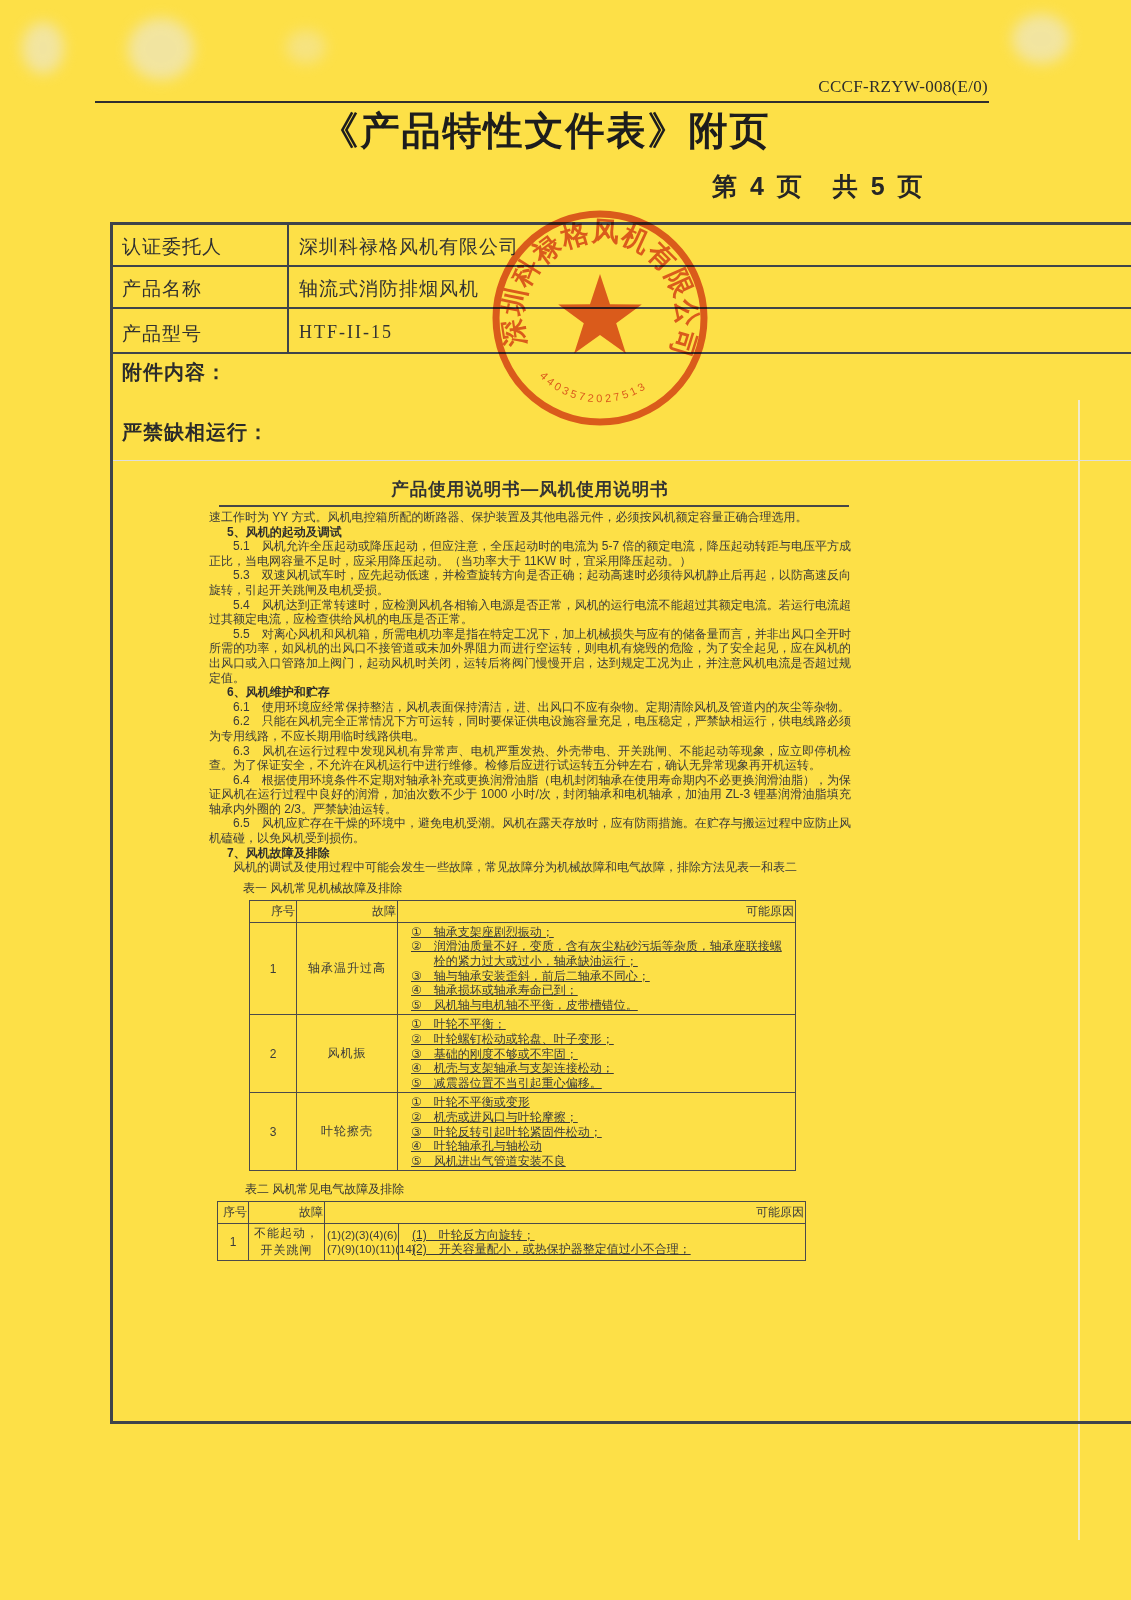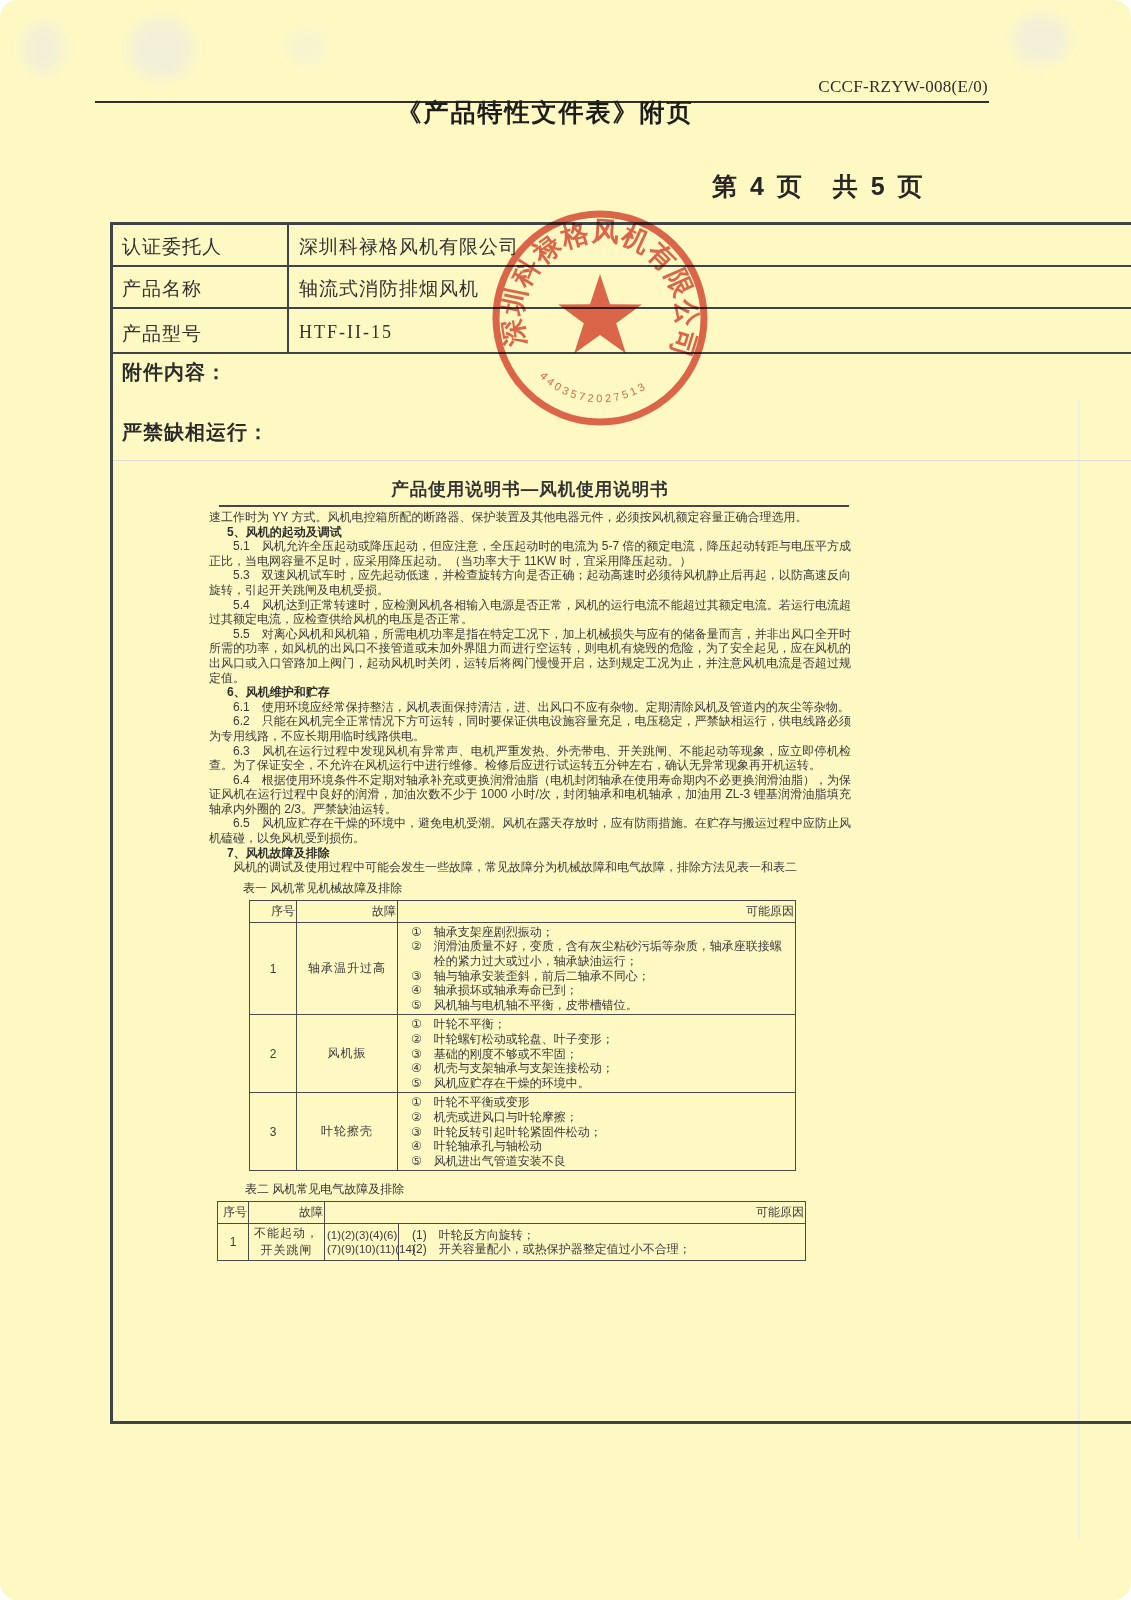--- a/index.html
+++ b/index.html
@@ -1,39 +1,38 @@
 <!DOCTYPE html>
 <html><head>
 <meta charset="utf-8">
 <style>
   html,body{margin:0;padding:0;background:#ffffff;}
   .page{
     position:relative;width:1131px;height:1600px;margin:0 auto;
-    background:#fef9c3;overflow:hidden;
+    background:#fde047;overflow:hidden;
     font-family:"Liberation Sans","DejaVu Sans",sans-serif;
     color:#3a3a3a;
-    border-radius:18px;
   }
   
   .smudge{position:absolute;border-radius:50%;background:#e9e9e9;filter:blur(7px);opacity:.55;}
   .sm1{left:22px;top:22px;width:42px;height:52px;}
   .sm2{left:128px;top:18px;width:66px;height:62px;}
   .sm3{left:1012px;top:14px;width:58px;height:50px;}
   .sm4{left:286px;top:30px;width:40px;height:34px;opacity:.35;}
   .edge-streak{position:absolute;left:1078px;top:400px;width:2px;height:1140px;background:#ececec;opacity:.8;}
 
   .doc-code{
     position:absolute;top:77px;right:143px;
     font-family:"Liberation Serif","DejaVu Serif",serif;
     font-size:17px;color:#2c2c2c;letter-spacing:.3px;
   }
   .header-rule{position:absolute;top:101px;left:95px;width:894px;height:2px;background:#2f2f2f;}
   .doc-title{
-    position:absolute;top:96px;left:0;width:1090px;text-align:center;
-    font-size:25px;font-weight:bold;color:#1d1d1d;letter-spacing:2px;
+    position:absolute;top:104px;left:0;width:1090px;text-align:center;
+    font-size:39px;font-weight:bold;color:#1d1d1d;letter-spacing:2px;
   }
   .page-indicator{
     position:absolute;top:170px;left:712px;
     font-size:25px;font-weight:bold;color:#262626;letter-spacing:3px;
   }
 
   .main-box{
     position:absolute;left:85px;top:222px;width:1044px;height:1202px;
     border:3px solid #3e444a;box-sizing:border-box;margin-left:25px;
   }
@@ -64,21 +63,21 @@
 
   .tbl-caption{font-size:12px;color:#353535;margin:5px 0 3px 34px;}
   .t2cap{margin-left:36px;margin-top:10px;}
   table{border-collapse:collapse;table-layout:fixed;}
   .t1{margin-left:40px;width:546px;}
   .t2{margin-left:8px;width:588px;}
   th,td{border:1.5px solid #4b4b4b;font-size:12px;color:#3b3b3b;padding:1px 3px;vertical-align:middle;}
   th{font-weight:normal;text-align:right;padding:2px 1px;}
   td.cno{text-align:center;}
   td.cfault{text-align:center;letter-spacing:1px;}
-  td.ccauses{padding:2px 13px;}
+  td.ccauses{padding:2px 13px;text-decoration:underline;}
   .cause-line{padding-left:1.9em;text-indent:-1.9em;line-height:14.6px;}
   td.ccodes{padding:2px 2px;font-size:11.5px;}
   .code-line{line-height:14.2px;white-space:nowrap;}
 
   .stamp{
     position:absolute;left:485px;top:203px;width:230px;height:230px;
     opacity:.82;mix-blend-mode:multiply;
   }
   .stamp text{font-family:"Liberation Sans","DejaVu Sans",sans-serif;fill:currentColor;}
   .stamp-co{font-size:27px;font-weight:bold;letter-spacing:1px;}
@@ -161,21 +160,21 @@
           </td>
         </tr>
         <tr>
           <td class="cno">2</td>
           <td class="cfault">风机振</td>
           <td class="ccauses">
             <div class="cause-line">①　叶轮不平衡；</div>
             <div class="cause-line">②　叶轮螺钉松动或轮盘、叶子变形；</div>
             <div class="cause-line">③　基础的刚度不够或不牢固；</div>
             <div class="cause-line">④　机壳与支架轴承与支架连接松动；</div>
-            <div class="cause-line">⑤　风机应贮存在干燥的环境中。</div>
+            <div class="cause-line">⑤　减震器位置不当引起重心偏移。</div>
           </td>
         </tr>
         <tr>
           <td class="cno">3</td>
           <td class="cfault">叶轮擦壳</td>
           <td class="ccauses">
             <div class="cause-line">①　叶轮不平衡或变形</div>
             <div class="cause-line">②　机壳或进风口与叶轮摩擦；</div>
             <div class="cause-line">③　叶轮反转引起叶轮紧固件松动；</div>
             <div class="cause-line">④　叶轮轴承孔与轴松动</div>

